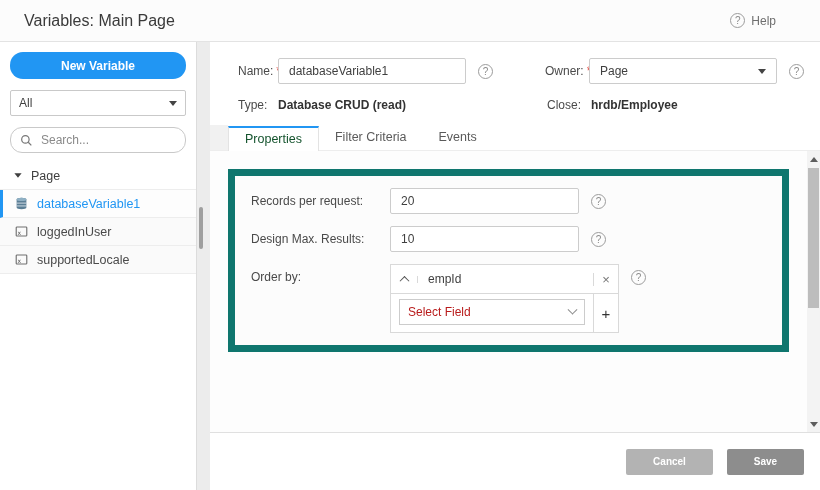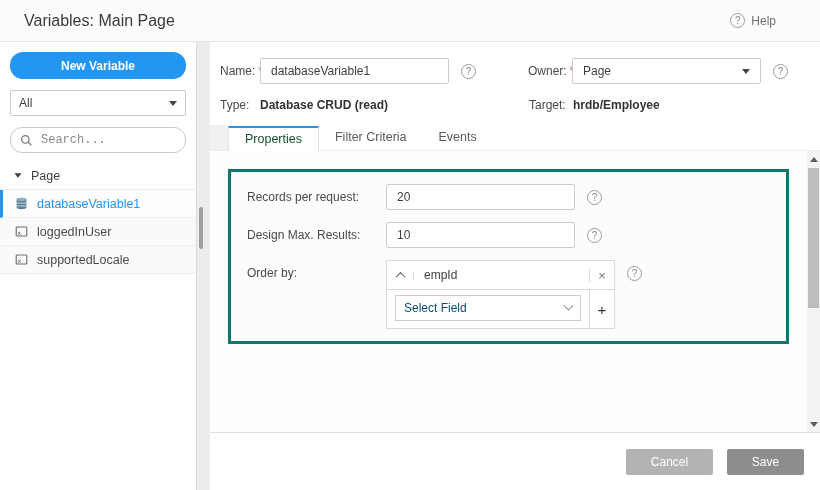--- a/index.html
+++ b/index.html
@@ -38,21 +38,21 @@
     font-family:inherit; cursor:pointer;
   }
   .select-box {
     margin-top:11px; height:26px; border:1px solid #c9c9c9; border-radius:2px; background:#fff;
     display:flex; align-items:center; justify-content:space-between; padding:0 8px; cursor:pointer;
     color:#3f3f3f;
   }
   .tri-down { width:0; height:0; border-left:4px solid transparent; border-right:4px solid transparent; border-top:5px solid #444; }
   .search-box {
     margin-top:11px; height:26px; border:1px solid #c9c9c9; border-radius:12px; background:#fff;
-    display:flex; align-items:center; gap:6px; padding:0 8px;font-family:Liberation Mono, monospace;
+    display:flex; align-items:center; gap:6px; padding:0 8px;
   }
   .search-box input { border:none; outline:none; flex:1; min-width:0; font:inherit; color:#555; background:transparent; }
   .search-box input::placeholder { color:#8a8a8a; }
 
   .tree { margin-top:9px; }
   .tree-row {
     height:28px; display:flex; align-items:center; gap:9px; padding-left:14px;
     border-bottom:1px solid #ededed; cursor:pointer; font-size:12.5px;
   }
   .tree-group { background:#fff; color:#3f3f3f; }
@@ -60,21 +60,21 @@
   .tree-item { background:#fafafa; color:#4a4a4a; }
   .tree-item.selected { background:#fdfdfd; border-left:3px solid #2196f3; padding-left:11px; color:#2196f3; }
   .tree-icon { width:14px; height:14px; flex:none; display:flex; align-items:center; justify-content:center; }
 
   .gap { width:13px; flex:none; background:#ececec; position:relative; }
   .gap-thumb { position:absolute; left:2px; top:165px; width:4px; height:42px; background:#9f9f9f; border-radius:2px; cursor:pointer; }
 
   
   .main { flex:1; min-width:0; display:flex; flex-direction:column; background:#fff; }
 
-  .form-head { padding:16px 16px 0 10px; flex:none; }
+  .form-head { padding:16px 16px 0 28px; flex:none; }
   .frow { display:flex; align-items:center; }
   .frow + .frow { margin-top:14px; }
   .flabel { width:40px; flex:none; }
   .req::after { content:"*"; color:#e0443a; margin-left:3px; }
   .text-input {
     width:189px; height:26px; border:1px solid #ccc; border-radius:2px;
     padding:0 10px; font:inherit; color:#3f3f3f; background:#fff; outline:none;
   }
   .frow .qicon { margin-left:12px; }
   .owner-label { margin-left:52px; width:44px; flex:none; }
@@ -91,21 +91,21 @@
   .tabbar { margin-top:12px; height:27px; flex:none; display:flex; align-items:flex-end; border-bottom:1px solid #ededed; }
   .tab-lead { width:18px; height:25px; background:#f1f1f1; flex:none; }
   .tab { height:25px; line-height:25px; padding:0 16px; color:#5a5a5a; font-size:12.5px; cursor:pointer; }
   .tab.active {
     background:#fff; border:1px solid #e3e3e3; border-top:2px solid #2196f3; border-bottom:none;
     line-height:22px; color:#14532d; margin-bottom:-1px;
   }
 
   
   .scroll-area { flex:1; min-height:0; background:#fdfdfd; position:relative; padding:18px 31px 0 18px; overflow:hidden; }
-  .panel { border:3px solid #0f766e; background:#fcfcfc; }
+  .panel { border:7px solid #0f766e; background:#fcfcfc; }
   .panel1 { padding:12px 16px; }
   .prow { display:flex; align-items:center; }
   .prow + .prow { margin-top:12px; }
   .plabel { width:139px; flex:none; }
   .prow .qicon { margin-left:12px; }
 
   .orderby-row { align-items:flex-start; }
   .orderby-row .plabel { line-height:26px; }
   .orderby-row .qicon { margin-top:6px; }
   .orderby { width:229px; flex:none; border:1px solid #d9d9d9; background:#fff; }
@@ -115,21 +115,21 @@
   .chev-up { width:7px; height:7px; border-right:1.6px solid #555; border-bottom:1.6px solid #555; transform:rotate(-135deg) translate(-1px,-1px); }
   .chev-down { width:7px; height:7px; border-right:1.6px solid #8a8a8a; border-bottom:1.6px solid #8a8a8a; transform:rotate(45deg) translate(-2px,-2px); }
   .ob-input { flex:1; min-width:0; border:none; outline:none; padding:0 10px; font:inherit; color:#3f3f3f; }
   .ob-side { width:25px; flex:none; border-left:1px solid #d9d9d9; display:flex; align-items:center; justify-content:center; cursor:pointer; }
   .close-icon { color:#777; font-size:13px; line-height:1; }
   .close-icon::before { content:"\00d7"; }
   .plus-icon { color:#333; font-size:15px; line-height:1; }
   .plus-icon::before { content:"+"; }
   .ob-row2 { height:38px; }
   .ob-selwrap { flex:1; min-width:0; padding:5px 8px; }
-  .ob-select { height:26px; border:1px solid #ccc; background:#fff; display:flex; align-items:center; justify-content:space-between; padding:0 8px; color:#0c4a6e; cursor:pointer; }
+  .ob-select { height:26px; border:1px solid #ccc; background:#fff; display:flex; align-items:center; justify-content:space-between; padding:0 8px; color:#b91c1c; cursor:pointer; }
 
   .panel2 { margin-top:16px; padding:17px 16px; height:120px; }
   .chk-row { display:flex; align-items:center; }
   .chk-row + .chk-row { margin-top:24px; }
   .chk-label { width:183px; flex:none; }
   .chk-row input[type=checkbox] { margin:0; width:13px; height:13px; cursor:pointer; }
   .chk-row .qicon { margin-left:14px; }
 
   
   .vscroll { position:absolute; top:0; right:0; bottom:0; width:13px; background:#f3f3f3; }
@@ -139,22 +139,22 @@
   .arr-up { width:0; height:0; border-left:4px solid transparent; border-right:4px solid transparent; border-bottom:5px solid #5d5d5d; }
   .arr-dn { width:0; height:0; border-left:4px solid transparent; border-right:4px solid transparent; border-top:5px solid #5d5d5d; }
   .vs-thumb { position:absolute; left:1px; top:17px; width:11px; height:140px; background:#bdbdbd; cursor:pointer; }
 
   
   .footer {
     height:58px; flex:none; border-top:1px solid #e0e0e0; background:#fff;
     display:flex; align-items:center; justify-content:flex-end; gap:14px; padding:0 16px;
   }
   .btn {
-    height:26px; border:none; border-radius:2px; color:#fff; font-weight:normal;
-    font-size:12px; font-family:inherit; cursor:pointer; padding:0 20px;
+    height:26px; border:none; border-radius:2px; color:#fff; font-weight:bold;
+    font-size:10px; font-family:inherit; cursor:pointer; padding:0 20px;
   }
   .btn-cancel { background:#b3b3b3; min-width:87px; }
   .btn-save { background:#8d8d8d; min-width:77px; }
   .btn-saveclose { background:#2196f3; min-width:93px; }
 </style>
 </head>
 <body>
 
 <div class="app">
 
@@ -237,21 +237,21 @@
           <span class="owner-label req">Owner:</span>
           <div class="sel">
             <span>Page</span>
             <span class="tri-down"></span>
           </div>
           <span class="qicon"></span>
         </div>
         <div class="frow">
           <span class="flabel">Type:</span>
           <span class="bold-val type-value">Database CRUD (read)</span>
-          <span class="target-label">Target:</span>
+          <span class="target-label">Close:</span>
           <span class="bold-val">hrdb/Employee</span>
         </div>
       </div>
 
       <div class="tabbar">
         <span class="tab-lead"></span>
         <span class="tab active">Properties</span>
         <span class="tab">Filter Criteria</span>
         <span class="tab">Events</span>
       </div>

